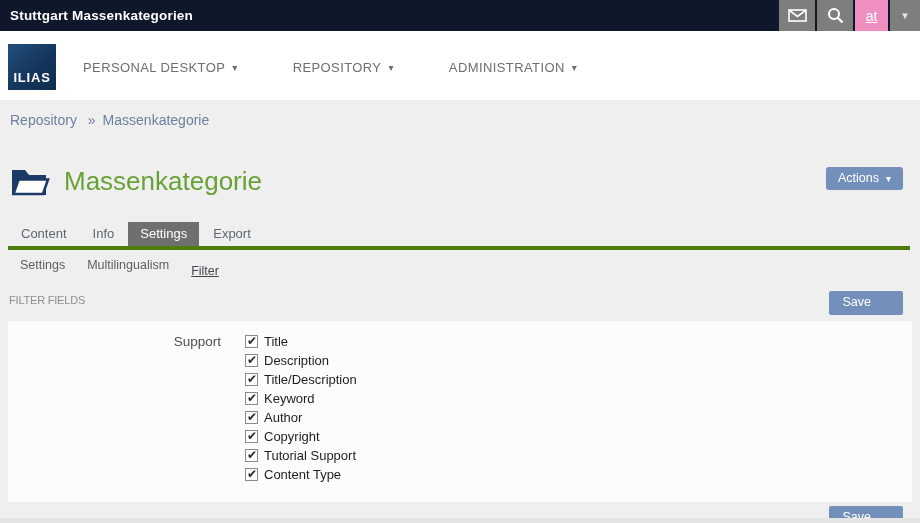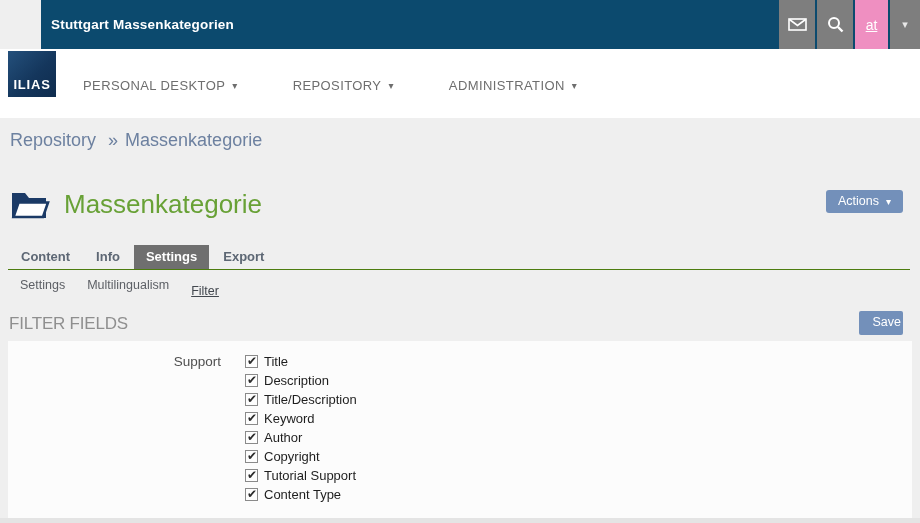--- a/index.html
+++ b/index.html
@@ -5,99 +5,99 @@
   * { margin:0; padding:0; box-sizing:border-box; }
   html,body { background:#d8d8d8; }
   .app {
     position:relative; width:920px; height:523px;
     background:#efefef; overflow:hidden;
     font-family:"Liberation Sans", sans-serif;
     -webkit-font-smoothing:antialiased;
   }
   
   .topbar {
-    height:49px; background:#0c4a6e; display:flex; align-items:stretch;margin-left:41px;
+    height:31px; background:#0f172a; display:flex; align-items:stretch;
   }
   .topbar-title {
     flex:1; display:flex; align-items:center; padding-left:10px;
     color:#ffffff; font-size:13.5px; font-weight:bold; letter-spacing:.2px;
   }
   .topbar-right { display:flex; align-items:stretch; }
   .tb-seg {
     width:36px; margin-left:2px; background:#7e7e7e;
     display:flex; align-items:center; justify-content:center; cursor:pointer;
   }
   .tb-seg.avatar {
     background:#ef8fc1; color:#ffffff; font-size:14px; width:33px;text-decoration:underline;
   }
   .tb-seg.caret-seg { width:30px; color:#e8e8e8; font-size:11px; }
   .tb-seg svg { display:block; }
   
   .navbar {
-    height:69px; background:#ffffff; display:flex; 
+    height:69px; background:#ffffff; display:flex; align-items:center;
     padding-left:8px;
   }
   .logo {
     width:48px; height:46px; margin-top:2px;
     background:linear-gradient(135deg,#24507c 0%, #14365c 55%, #0f2c4e 100%);
     color:#ffffff; font-weight:bold; font-size:13px; letter-spacing:.8px;
     display:flex; align-items:flex-end; justify-content:center;
     padding-bottom:5px; cursor:pointer;
   }
   .menus { display:flex; margin-left:27px; gap:55px; margin-top:4px; }
   .menu-item {
     color:#6e6e6e; font-size:13px; letter-spacing:.4px; cursor:pointer;
     display:flex; align-items:center; gap:7px; text-transform:uppercase;
   }
   .menu-item .caret { font-size:10px; color:#6e6e6e; }
   
   .breadcrumb {
-    padding:12px 0 0 10px; font-size:18px; color:#6d81a0;
+    padding:12px 0 0 10px; font-size:14px; color:#6d81a0;
     display:flex; gap:0; align-items:flex-start;
   }
   .crumb { cursor:pointer; }
   .crumb-sep { margin:0 7px; color:#6d81a0; }
   
   .title-row { position:relative; margin:38px 8px 0 8px; height:32px; }
   .title-left { display:flex; align-items:center; gap:14px; padding-left:2px; }
   .folder-icon svg { display:block; }
   .page-title { font-size:26px; color:#68a136; line-height:30px; }
   .actions-btn {
     position:absolute; right:9px; top:1px;
     background:#7390ba; color:#fff; font-size:12.5px;
     padding:4px 12px 5px 12px; border-radius:3px; cursor:pointer;
     display:flex; align-items:center; gap:7px; border:none;
     font-family:"Liberation Sans", sans-serif;
   }
   .actions-btn .caret { font-size:10px; }
   
   .tabbar {
-    margin:24px 10px 0 8px; border-bottom:1px solid #4d7c0f;
-    display:flex; padding-left:1px;font-weight:bold;
+    margin:24px 10px 0 8px; border-bottom:4px solid #4d7c0f;
+    display:flex; padding-left:1px;
   }
   .tab {
     font-size:13px; color:#5d6774; padding:4px 12px 5px 12px;
     margin-right:2px; cursor:pointer; white-space:nowrap;
   }
   .tab.active { background:#6f6f6f; color:#ffffff; }
   .subtabbar { margin:0 8px; padding:8px 0 0 1px; display:flex; }
   .subtab {
     font-size:12.5px; color:#5d6066; padding:0 11px; cursor:pointer;
   }
   .subtab.active { text-decoration:underline; color:#42474e;margin-top:6px; }
   
   .section-header { position:relative; margin:14px 0 0 0; height:26px; }
   .section-title {
     position:absolute; left:9px; top:2px;
-    font-size:17px; color:#8f8f8f; letter-spacing:-0.2px;
+    font-size:11px; color:#8f8f8f; letter-spacing:-0.2px;
   }
   .save-btn {
     position:absolute; right:17px; top:-1px;
     background:#7390ba; color:#fff; font-size:12.5px;
-    padding:4px 2px 6px 14px; border:none; border-radius:2px; cursor:pointer;
+    padding:4px 32px 6px 14px; border:none; border-radius:2px; cursor:pointer;
     font-family:"Liberation Sans", sans-serif;
   }
   .panel {
     margin:3px 8px 0 8px; height:181px; background:#fcfcfc;
   }
   .form-row { display:flex; padding-top:11px; }
   .form-label {
     width:213px; text-align:right; font-size:13.5px; color:#4f4f4f;
     padding-top:2px;
   }

